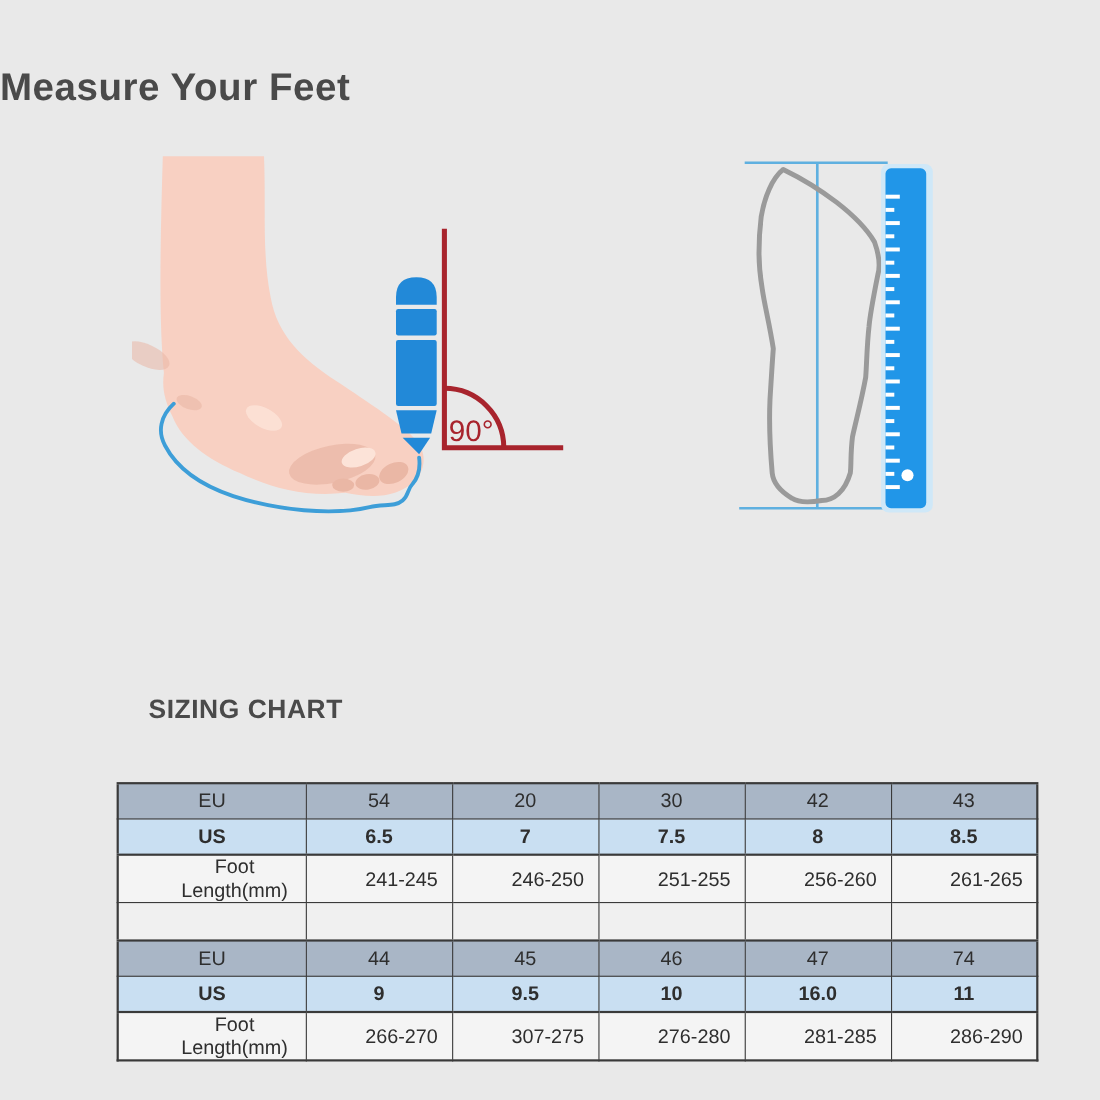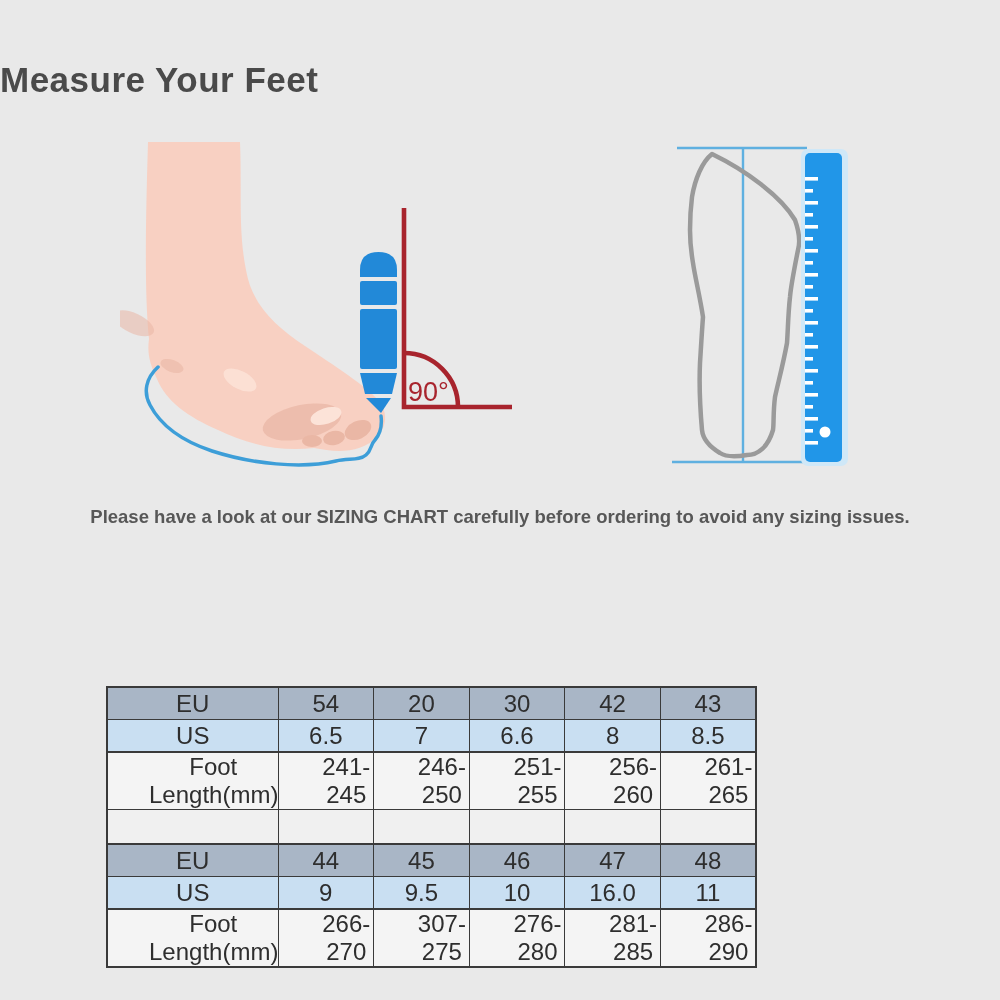--- a/index.html
+++ b/index.html
@@ -20,32 +20,32 @@
     position:absolute;top:506px;left:0;width:100%;margin:0;
     text-align:center;font-size:18.5px;font-weight:700;
     color:var(--note-text,#575757);
   }
   h2.section-heading{
     position:absolute;top:632px;left:135px;margin:0;
     font-size:24px;font-weight:700;letter-spacing:.5px;
     color:var(--heading-text,#4a4a4a);
   }
   table.sizing-table{
-    position:absolute;left:106px;top:686px;width:651px;
+    position:absolute;left:106px;top:711px;width:838px;
     border-collapse:collapse;table-layout:fixed;
     border:2.4px solid var(--table-border,#3a3a3a);
-    font-size:24px;color:var(--table-text,#2e2e2e);
+    font-size:18px;color:var(--table-text,#2e2e2e);
   }
   table.sizing-table td{
     border:1.4px solid var(--table-border,#3a3a3a);
     height:31px;text-align:center;padding:0;vertical-align:middle;
   }
   col.label-col{width:171px;}
   tr.row-eu td{background:var(--row-eu-bg,#a9b6c6);border-top-width:2px;}
-  tr.row-us td{background:var(--row-us-bg,#c9dff2);}
+  tr.row-us td{background:var(--row-us-bg,#c9dff2);font-weight:bold;}
   tr.row-foot td{background:var(--row-foot-bg,#f4f4f4);border-top-width:2px;padding-left:41px;}
   tr.row-spacer td{background:var(--row-spacer-bg,#f0f0f0);height:33px;}
   
   .skin{fill:var(--skin,#f8d0c2);}
   .skin-shade{fill:var(--skin-shade,#eab7a5);}
   .skin-light{fill:var(--skin-light,#fce3d8);}
   .trace{stroke:var(--trace-blue,#3d9ed8);stroke-width:3.5;fill:none;stroke-linecap:round;}
   .pencil{fill:var(--pencil-blue,#2289d8);}
   .angle{stroke:var(--angle-red,#a8242d);stroke-width:4.6;fill:none;}
   .angle-text{fill:var(--angle-red,#a8242d);font-size:27px;font-family:"Liberation Sans",sans-serif;}
@@ -159,22 +159,22 @@
           <rect x="155" y="268" width="13" height="3.6" class="tick"></rect>
           <rect x="155" y="280" width="8" height="3.6" class="tick"></rect>
           <rect x="155" y="292" width="13" height="3.6" class="tick"></rect>
           <rect x="155" y="304" width="8" height="3.6" class="tick"></rect>
           <rect x="155" y="316" width="13" height="3.6" class="tick"></rect>
         </g>
       <circle class="tick" cx="175" cy="307" r="5.5"></circle>
     </g>
   </svg>
 
-  <p class="sizing-note">Please have a look at our SIZING CHART carefully before ordering to avoid any sizing issues.</p>
-
+
+  <h2 class="section-heading">SIZING CHART</h2>
 
   <table class="sizing-table">
     <colgroup>
       <col class="label-col">
         <col>
         <col>
         <col>
         <col>
         <col>
     </colgroup>
@@ -184,21 +184,21 @@
           <td>54</td>
           <td>20</td>
           <td>30</td>
           <td>42</td>
           <td>43</td>
         </tr>
         <tr class="row-us">
           <td>US</td>
           <td>6.5</td>
           <td>7</td>
-          <td>6.6</td>
+          <td>7.5</td>
           <td>8</td>
           <td>8.5</td>
         </tr>
         <tr class="row-foot">
           <td>Foot Length(mm)</td>
           <td>241-245</td>
           <td>246-250</td>
           <td>251-255</td>
           <td>256-260</td>
           <td>261-265</td>
@@ -210,21 +210,21 @@
           <td></td>
           <td></td>
           <td></td>
         </tr>
         <tr class="row-eu">
           <td>EU</td>
           <td>44</td>
           <td>45</td>
           <td>46</td>
           <td>47</td>
-          <td>48</td>
+          <td>74</td>
         </tr>
         <tr class="row-us">
           <td>US</td>
           <td>9</td>
           <td>9.5</td>
           <td>10</td>
           <td>16.0</td>
           <td>11</td>
         </tr>
         <tr class="row-foot">

